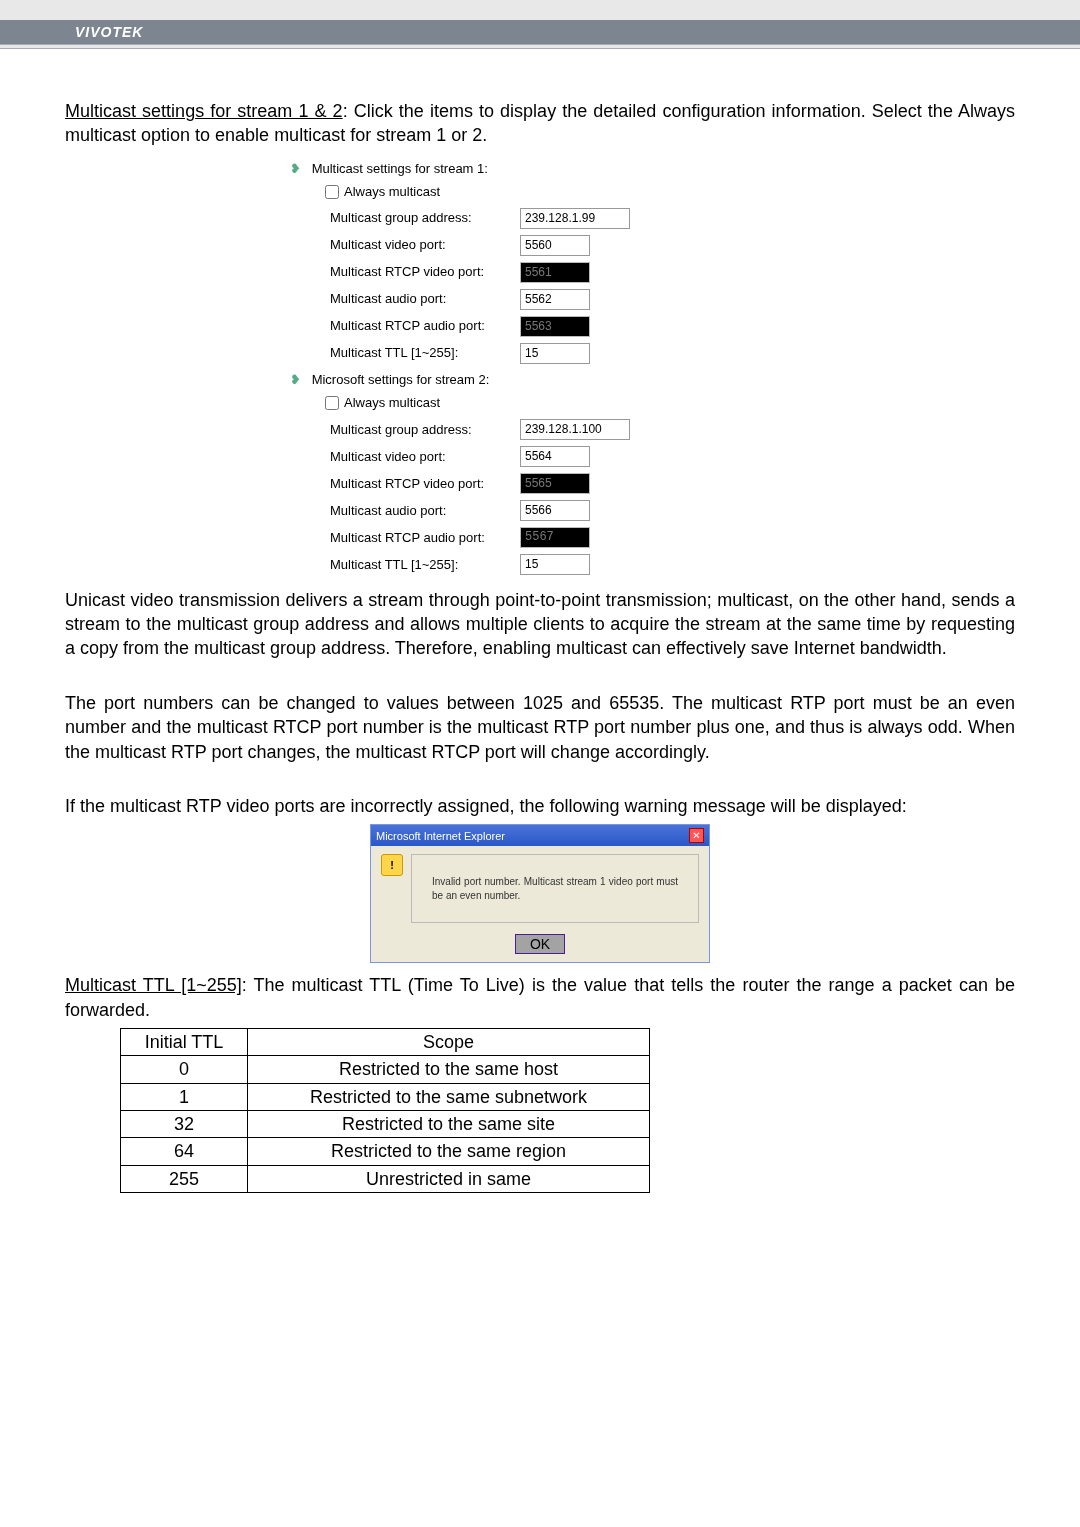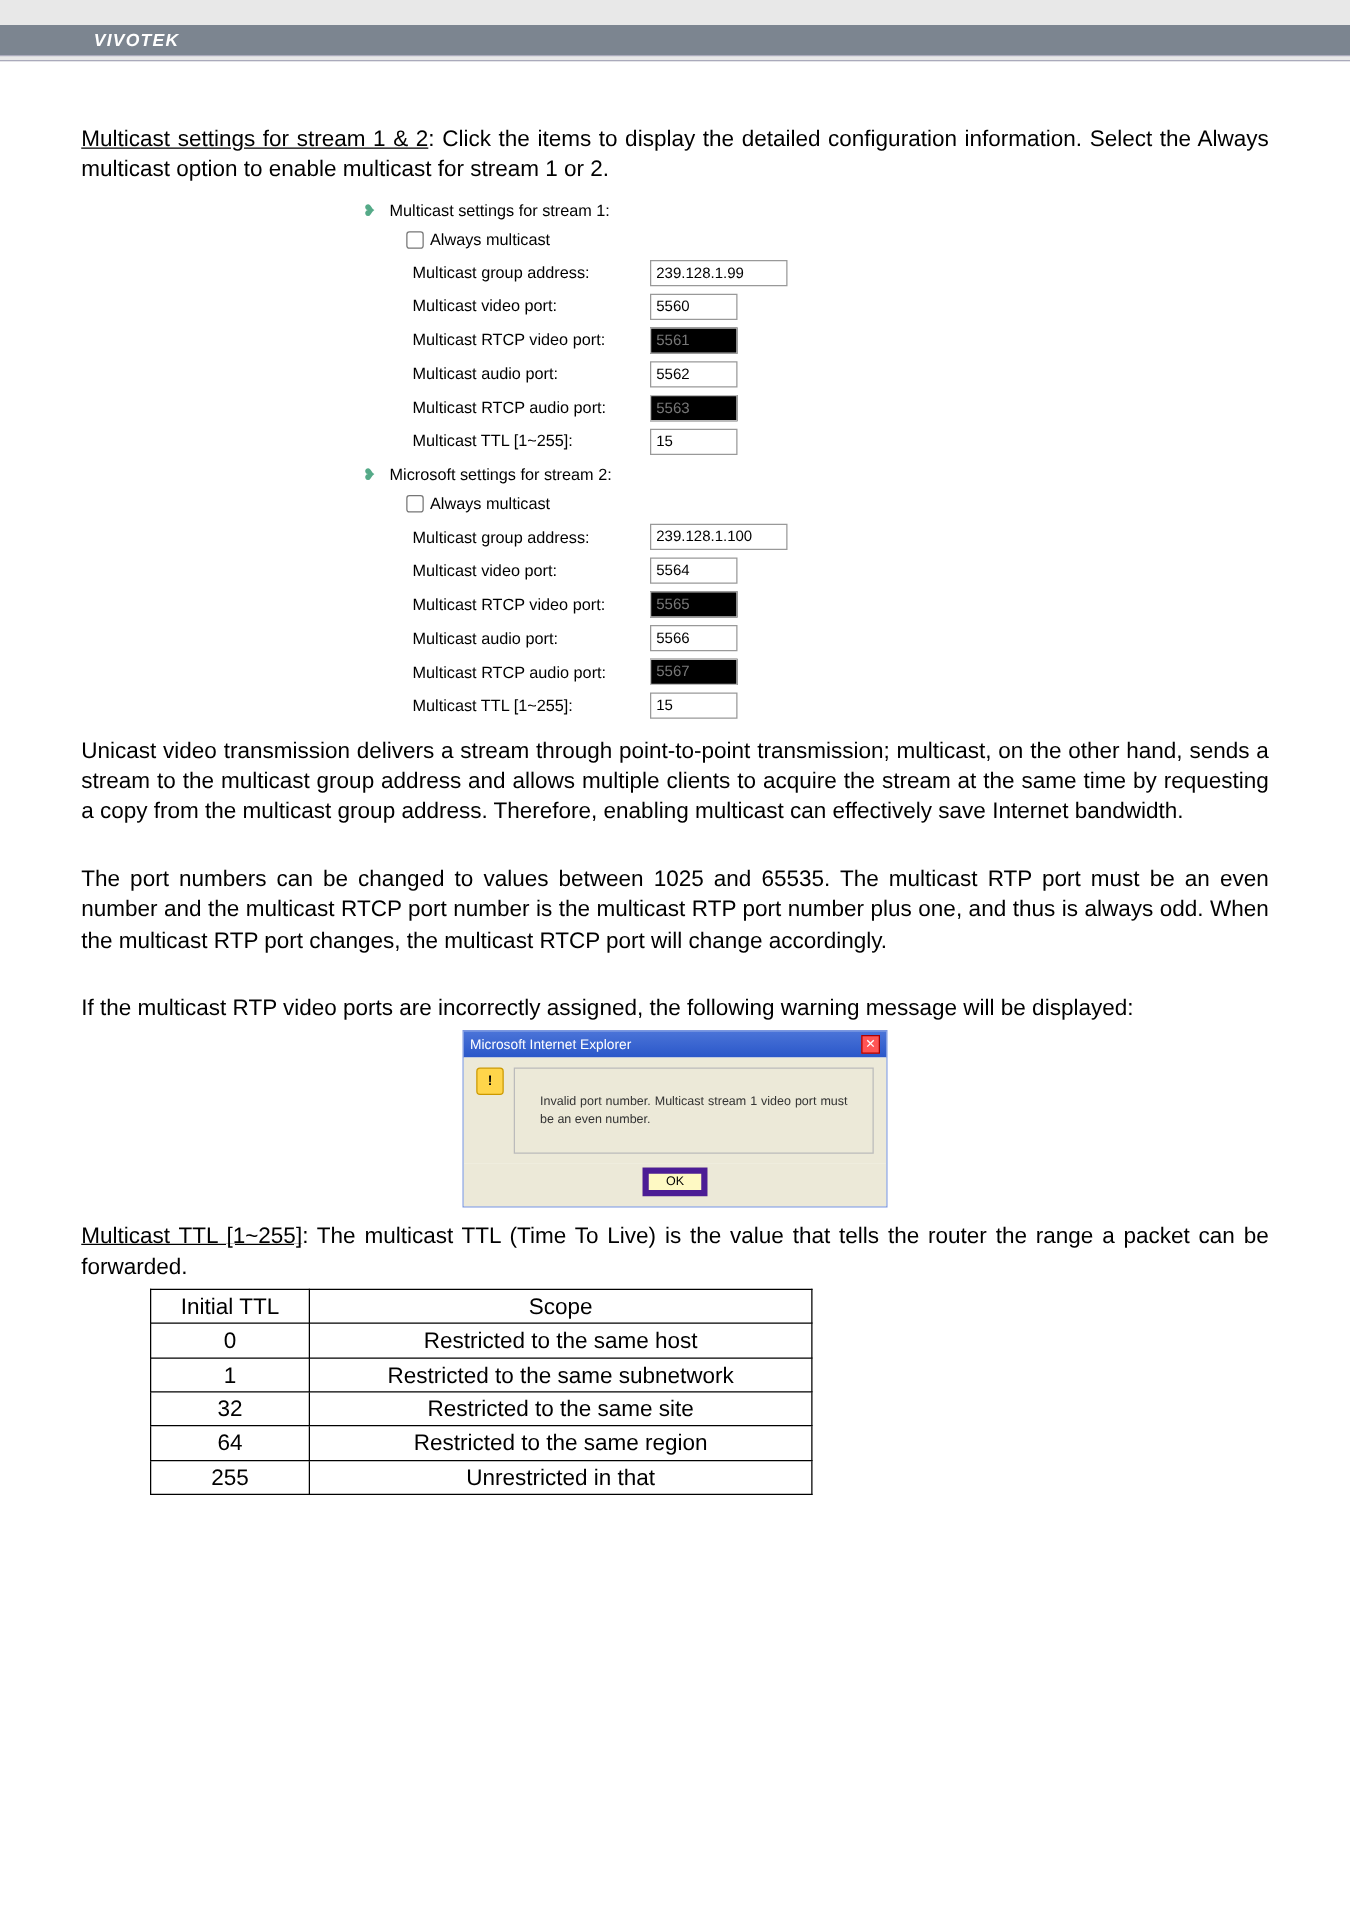--- a/index.html
+++ b/index.html
@@ -20,21 +20,21 @@
   .checkbox-row { padding-left: 35px; display:flex; align-items:center; gap:5px; padding-top:2px; padding-bottom:4px;}
   .checkbox-row input[type=checkbox] { width:14px; height:14px; }
   .dialog-wrap { width: 340px; margin: 4px auto 10px auto; }
   .dialog { border: 1px solid #7a96df; font-size: 11px; }
   .dialog-title { background: linear-gradient(#4b74d8,#2a57c9); color:#fff; padding:3px 5px; display:flex; justify-content:space-between; align-items:center;}
   .dialog-title .close { background:#f55; color:#fff; border:1px solid #a00; width:15px; height:15px; text-align:center; font-size:10px; line-height:13px;}
   .dialog-body { background:#ece9d8; padding:8px 10px; display:flex; align-items:flex-start; gap:8px;}
   .dialog-body .warn-icon { width:22px; height:22px; background:#ffd54a; border:1px solid #c90; border-radius:3px; text-align:center; font-weight:bold; color:#000; line-height:20px;}
   .dialog-body .msg { flex:1; color:#333; font-size:10px; border:1px solid #bbb; padding:20px;}
   .dialog-ok { background:#ece9d8; text-align:center; padding:3px 0 8px 0;}
-  .dialog-ok button { font-size:10px; padding:1px 14px; border:5px solid #4c1d95; background:#fef9c3;}
+  .dialog-ok button { font-size:14px; padding:1px 14px; border:1px solid #4c1d95; background:#a3a3a3;}
   table.ttl { border-collapse: collapse; margin: 6px 0 0 55px; width: 530px; font-size: 18px; }
   table.ttl td, table.ttl th { border: 1px solid #000; padding: 1px 6px; text-align: center; font-weight: normal; }
 </style>
 </head>
 <body>
 
 <div class="top-gray"></div>
 <div class="header-bar">VIVOTEK</div>
 <div class="gray-line"></div>
 
@@ -98,21 +98,21 @@
     <div class="row">
         <div class="label">Multicast RTCP video port:</div>
         <div class="field"><input type="text" disabled="" style="width: 70px;" value="5565"></div>
       </div>
     <div class="row">
         <div class="label">Multicast audio port:</div>
         <div class="field"><input type="text" style="width: 70px;" value="5566"></div>
       </div>
     <div class="row">
         <div class="label">Multicast RTCP audio port:</div>
-        <div class="field"><input type="text" disabled="" style="width: 70px;" value="5567"></div>
+        <div class="field"><input type="text" disabled="" style="width: 70px; font-family: Liberation Mono, monospace;" value="5567"></div>
       </div>
     <div class="row">
         <div class="label">Multicast TTL [1~255]:</div>
         <div class="field"><input type="text" style="width: 70px;" value="15"></div>
       </div>
   </div>
 
   <p class="para">Unicast video transmission delivers a stream through point-to-point transmission; multicast, on the other hand, sends a stream to the multicast group address and allows multiple clients to acquire the stream at the same time by requesting a copy from the multicast group address. Therefore, enabling multicast can effectively save Internet bandwidth.</p>
   <br>
   <p class="para">The port numbers can be changed to values between 1025 and 65535. The multicast RTP port must be an even number and the multicast RTCP port number is the multicast RTP port number plus one, and thus is always odd. When the multicast RTP port changes, the multicast RTCP port will change accordingly.</p>
@@ -156,18 +156,18 @@
     <tr>
           <td>32</td>
           <td>Restricted to the same site</td>
         </tr>
     <tr>
           <td>64</td>
           <td>Restricted to the same region</td>
         </tr>
     <tr>
           <td>255</td>
-          <td>Unrestricted in that</td>
+          <td>Unrestricted in same</td>
         </tr>
   </tbody>
     </table>
 
 </div>
 
 </body></html>

